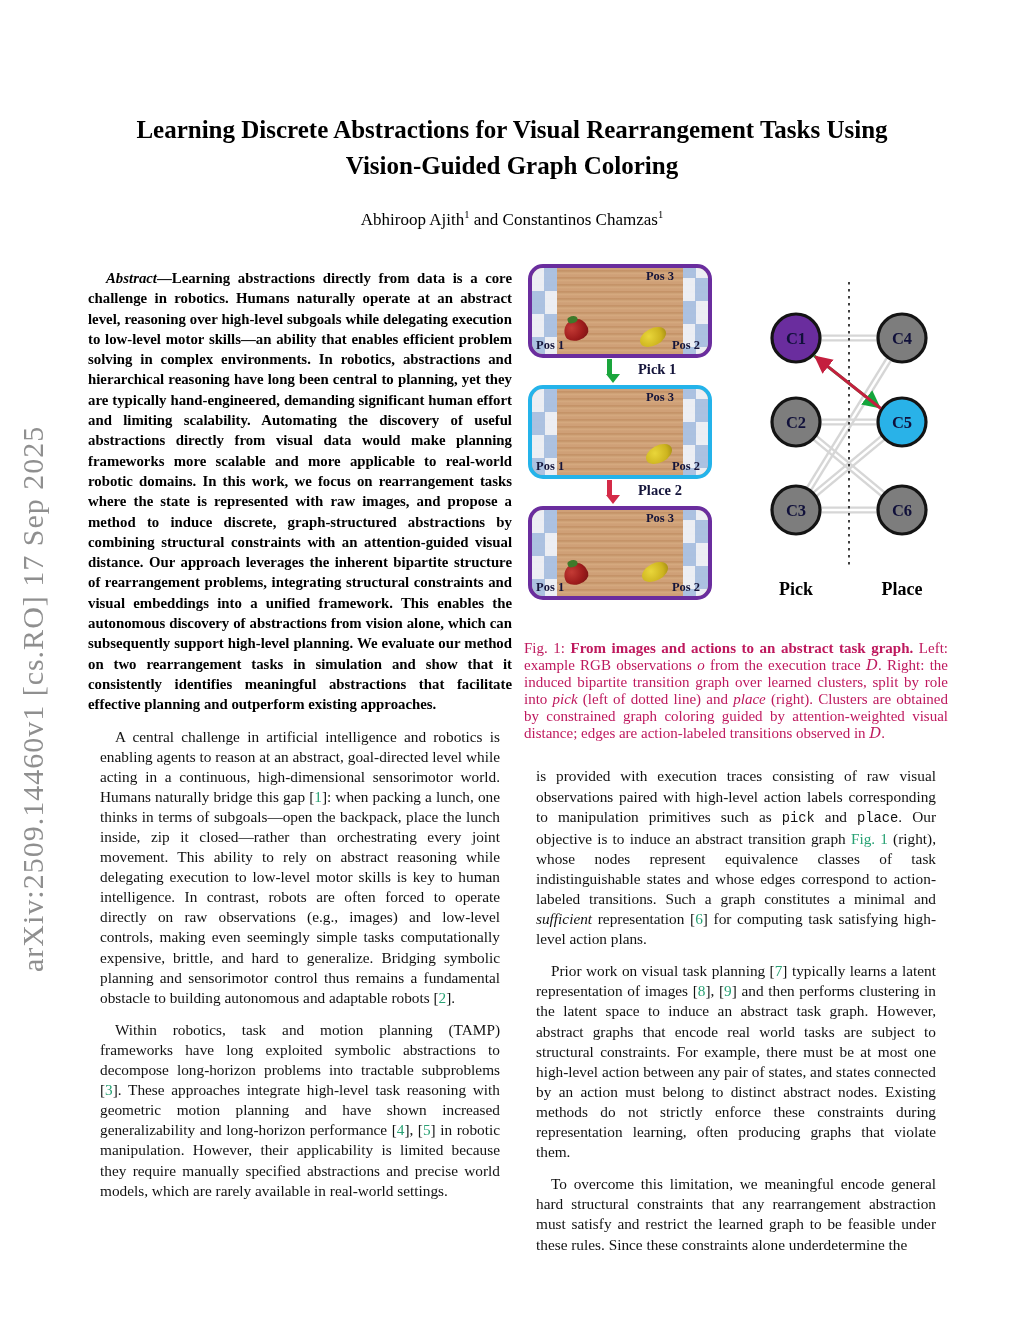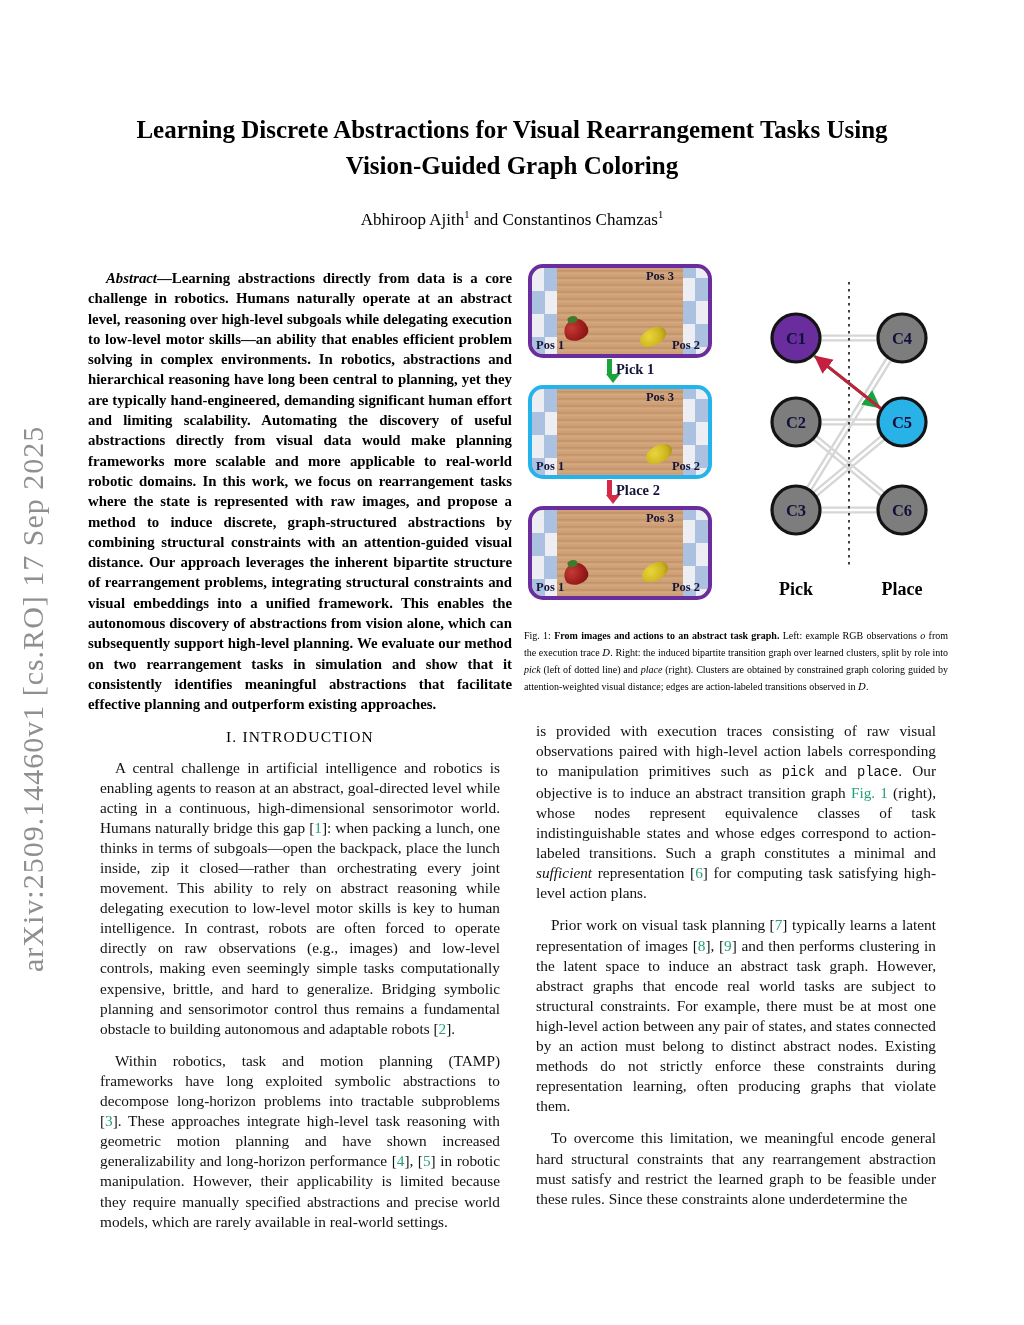--- a/index.html
+++ b/index.html
@@ -93,46 +93,45 @@
     background:radial-gradient(circle at 38% 35%, #e9d63a 0%, #cdb41f 60%, #98820e 100%);
     border-radius:50%;
     transform:translate(-50%,-50%) rotate(-28deg);
   }
 
   .arrow-row{height:27px;position:relative;}
   .arrow-glyph{position:absolute;left:78px;top:1px;width:7px;}
   .arrow-shaft{width:4.5px;height:15px;margin:0 auto;}
   .arrow-head{width:0;height:0;border-left:7px solid transparent;border-right:7px solid transparent;border-top:9px solid #000;margin:0 auto;}
   .arrow-label{
-    position:absolute;left:88px;top:3px;font-weight:bold;font-size:14.5px;
+    position:absolute;left:110px;top:3px;font-weight:bold;font-size:14.5px;
     color:var(--navy);font-family:"Liberation Serif",serif;
   }
 
   .graph-area{position:absolute;left:220px;top:6px;width:206px;height:336px;}
 
   .fig-caption{
-    margin:10px 0 0 0;font-size:10px;line-height:16.9px;color:#000000;text-align:justify;
+    margin:22px 0 0 0;font-size:15px;line-height:16.9px;color:#be185d;text-align:justify;
   }
   .rc-body{margin-top:25px;}
 </style>
 </head>
 <body>
 
 <div class="page">
 
   <div class="arxiv-watermark">arXiv:2509.14460v1  [cs.RO]  17 Sep 2025</div>
 
   <div class="header">
     <h1 class="title">Learning Discrete Abstractions for Visual Rearrangement Tasks Using Vision-Guided Graph Coloring</h1>
     <div class="authors"><span>Abhiroop Ajith</span><span class="seg-sup">1</span><span> and Constantinos Chamzas</span><span class="seg-sup">1</span></div>
   </div>
 
   <div class="col col-left">
     <p class="abstract"><span class="seg-i">Abstract</span><span>—Learning abstractions directly from data is a core challenge in robotics. Humans naturally operate at an abstract level, reasoning over high-level subgoals while delegating execution to low-level motor skills—an ability that enables efficient problem solving in complex environments. In robotics, abstractions and hierarchical reasoning have long been central to planning, yet they are typically hand-engineered, demanding significant human effort and limiting scalability. Automating the discovery of useful abstractions directly from visual data would make planning frameworks more scalable and more applicable to real-world robotic domains. In this work, we focus on rearrangement tasks where the state is represented with raw images, and propose a method to induce discrete, graph-structured abstractions by combining structural constraints with an attention-guided visual distance. Our approach leverages the inherent bipartite structure of rearrangement problems, integrating structural constraints and visual embeddings into a unified framework. This enables the autonomous discovery of abstractions from vision alone, which can subsequently support high-level planning. We evaluate our method on two rearrangement tasks in simulation and show that it consistently identifies meaningful abstractions that facilitate effective planning and outperform existing approaches.</span></p>
-    <h2 class="section-heading">I. INTRODUCTION</h2>
     <p class="body-par indent"><span>A central challenge in artificial intelligence and robotics is enabling agents to reason at an abstract, goal-directed level while acting in a continuous, high-dimensional sensorimotor world. Humans naturally bridge this gap [</span><span class="seg-link">1</span><span>]: when packing a lunch, one thinks in terms of subgoals—open the backpack, place the lunch inside, zip it closed—rather than orchestrating every joint movement. This ability to rely on abstract reasoning while delegating execution to low-level motor skills is key to human intelligence. In contrast, robots are often forced to operate directly on raw observations (e.g., images) and low-level controls, making even seemingly simple tasks computationally expensive, brittle, and hard to generalize. Bridging symbolic planning and sensorimotor control thus remains a fundamental obstacle to building autonomous and adaptable robots [</span><span class="seg-link">2</span><span>].</span></p>
     <p class="body-par indent"><span>Within robotics, task and motion planning (TAMP) frameworks have long exploited symbolic abstractions to decompose long-horizon problems into tractable subproblems [</span><span class="seg-link">3</span><span>]. These approaches integrate high-level task reasoning with geometric motion planning and have shown increased generalizability and long-horizon performance [</span><span class="seg-link">4</span><span>], [</span><span class="seg-link">5</span><span>] in robotic manipulation. However, their applicability is limited because they require manually specified abstractions and precise world models, which are rarely available in real-world settings.</span></p>
   </div>
 
   <div class="col col-right">
     <div class="figure-block">
       <div class="obs-stack">
           <div class="obs-frame" style="border-color: rgb(106, 45, 158);">
             <div class="tiles left"></div>
             <div class="tiles right"></div>

